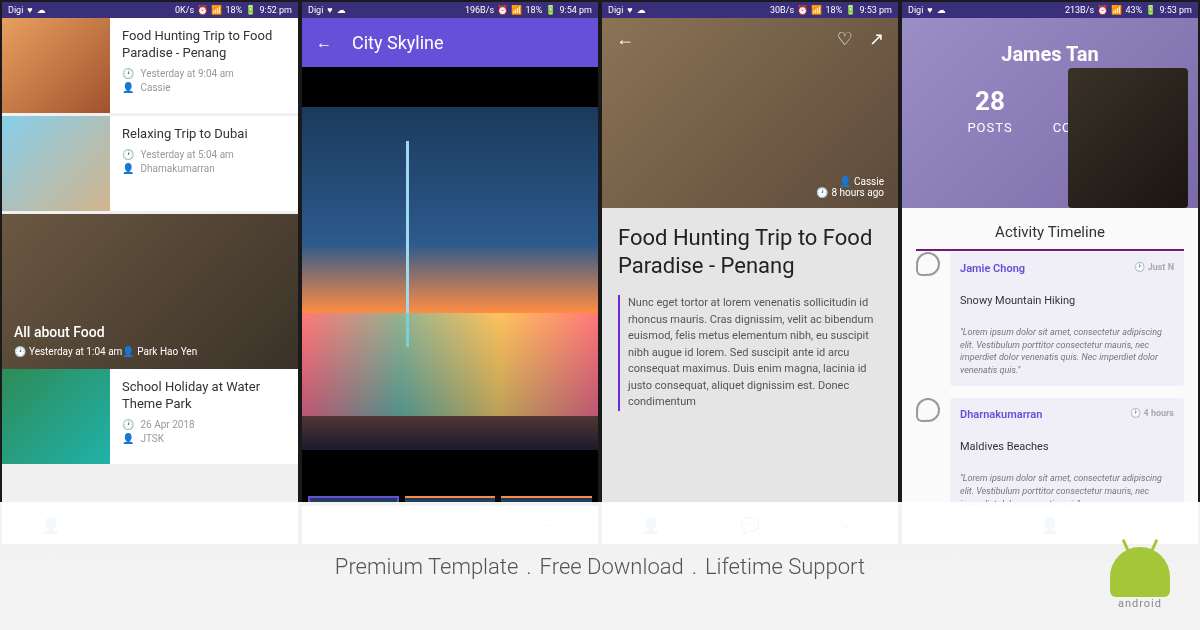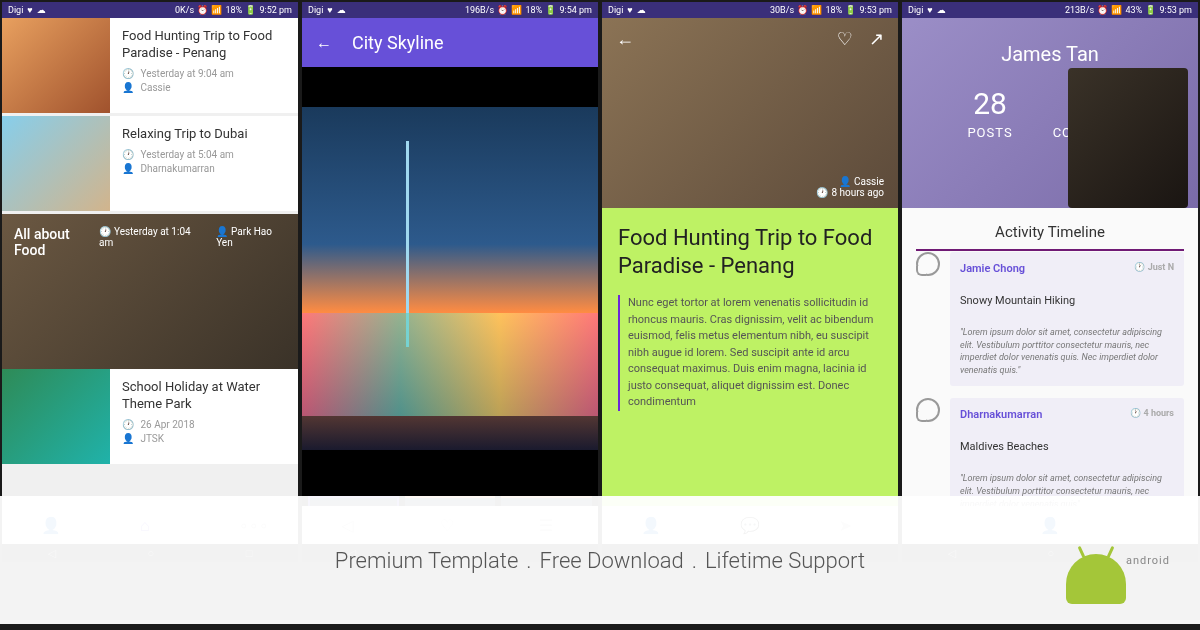--- a/index.html
+++ b/index.html
@@ -1,35 +1,35 @@
 <!DOCTYPE html>
 <html><head>
 <meta charset="utf-8">
 <style>
 *{margin:0;padding:0;box-sizing:border-box;font-family:-apple-system,Roboto,sans-serif}
 body{width:1200px;height:630px;background:#1a1a1a;overflow:hidden;position:relative}
 .screens{display:flex;gap:4px;padding:2px}
-.screen{width:297px;height:560px;background:#bef264;position:relative;overflow:hidden;display:flex;flex-direction:column}
+.screen{width:297px;height:560px;background:#e5e5e5;position:relative;overflow:hidden;display:flex;flex-direction:column}
 .statusbar{background:#3a2f7a;color:#fff;font-size:9px;padding:3px 6px;display:flex;justify-content:space-between;align-items:center}
 .sb-left{display:flex;gap:4px}
 .sb-right{display:flex;gap:3px;align-items:flex-start}
 
 
 .s1-list{flex:1;overflow:hidden;background:#f0f0f0}
 .s1-card{background:#fff;display:flex;margin-bottom:3px;min-height:95px}
 .s1-thumb{width:108px;background:linear-gradient(135deg,#c9a876,#8b6f47);flex-shrink:0}
 .s1-thumb.food{background:linear-gradient(135deg,#e8a05f,#a0522d)}
 .s1-thumb.dubai{background:linear-gradient(135deg,#87ceeb,#d2b48c)}
 .s1-thumb.water{background:linear-gradient(135deg,#2e8b57,#20b2aa)}
 .s1-info{padding:10px 12px;flex:1}
 .s1-title{font-size:13px;color:#333;margin-bottom:6px;line-height:1.3}
 .s1-meta{font-size:10px;color:#999;display:flex;align-items:center;gap:6px;margin-bottom:3px}
-.s1-hero{height:155px;background:linear-gradient(135deg,#6b5842,#3a3228);position:relative;color:#fff;padding:12px;display:flex;flex-direction:row;justify-content:flex-end}
+.s1-hero{height:155px;background:linear-gradient(135deg,#6b5842,#3a3228);position:relative;color:#fff;padding:12px;display:flex;flex-direction:column;justify-content:flex-end}
 .s1-hero-title{font-size:14px;font-weight:500;margin-bottom:6px}
-.s1-hero-meta{display:flex;gap:16px;font-size:10px}
+.s1-hero-meta{display:flex;font-size:10px}
 
 
 .s2-header{background:#6750d8;color:#fff;padding:14px;display:flex;align-items:center;gap:20px}
 .s2-body{flex:1;background:#000;display:flex;flex-direction:column}
 .s2-main-img{flex:1;background:linear-gradient(180deg,#1a3a5c 0%,#2d5a8c 40%,#ff8c42 60%,#1a1a2e 100%);position:relative;margin:40px 0}
 .s2-tower{position:absolute;left:35%;top:10%;width:3px;height:60%;background:#a0d8ef}
 .s2-lights{position:absolute;bottom:10%;left:0;right:0;height:30%;background:linear-gradient(90deg,#ff6b9d,#4ecdc4,#ffe66d,#ff6b9d);opacity:0.6}
 .s2-thumbs{display:flex;gap:6px;padding:6px;background:#000}
 .s2-thumb{flex:1;height:60px;background:linear-gradient(180deg,#1a3a5c,#ff8c42);border:2px solid transparent}
 .s2-thumb.active{border-color:#6750d8}
@@ -38,24 +38,24 @@
 .s3-hero{height:190px;background:linear-gradient(135deg,#8b7355,#5c4a3a);position:relative;color:#fff}
 .s3-top{position:absolute;top:10px;left:0;right:0;padding:0 14px;display:flex;justify-content:space-between}
 .s3-icons{display:flex;gap:16px}
 .s3-author{position:absolute;bottom:10px;right:14px;font-size:10px;text-align:right}
 .s3-body{padding:16px;flex:1;overflow:hidden}
 .s3-title{font-size:22px;font-weight:400;color:#222;line-height:1.25;margin-bottom:16px}
 .s3-text{font-size:11px;color:#555;line-height:1.5;border-left:2px solid #6d28d9;padding-left:8px}
 
 
 .s4-hero{height:190px;background:linear-gradient(135deg,#9b8ec7,#7a6ba8);position:relative;color:#fff;padding:16px;display:flex;flex-direction:column;align-items:center}
-.s4-name{font-size:20px;font-weight:400;margin-top:8px}
+.s4-name{font-size:20px;font-weight:700;margin-top:8px}
 .s4-stats{display:flex;gap:40px;margin-top:20px}
 .s4-stat{text-align:center}
-.s4-num{font-size:30px;font-weight:400}
+.s4-num{font-size:26px;font-weight:700}
 .s4-label{font-size:13px;letter-spacing:1px;margin-top:4px}
 .s4-avatar{position:absolute;right:10px;top:50px;width:120px;height:140px;background:linear-gradient(135deg,#3a3228,#1a1512);border-radius:4px}
 .s4-timeline{padding:14px;flex:1;background:#fafafa;overflow:hidden}
 .s4-th{font-size:15px;color:#333;text-align:center;padding-bottom:8px;border-bottom:2px solid #701a75;margin-bottom:1px;display:inline-block;width:100%}
 .s4-item{display:flex;gap:10px;margin-bottom:12px}
 .s4-bubble{width:24px;height:24px;border:2px solid #999;border-radius:50%;flex-shrink:0;position:relative}
 .s4-bubble::after{content:'';position:absolute;bottom:-2px;left:-2px;width:8px;height:8px;border-bottom:2px solid #999;border-left:2px solid #999;border-radius:0 0 0 6px;background:#fafafa}
 .s4-card{flex:1;background:#f0eef7;padding:10px;border-radius:3px}
 .s4-user{color:#6750d8;font-size:11px;font-weight:600;display:flex;justify-content:space-between}
 .s4-time{color:#aaa;font-size:9px;font-weight:700}
@@ -63,23 +63,23 @@
 .s4-quote{font-size:9px;color:#777;font-style:italic;line-height:1.4}
 
 
 .nav{position:absolute;bottom:18px;left:0;right:0;height:38px;background:#fff;display:flex;justify-content:space-around;align-items:center;border-top:1px solid #eee}
 .nav-i{width:20px;height:20px;color:#bbb}
 .nav-i.active{color:#6750d8}
 .sysbar{position:absolute;bottom:0;left:0;right:0;height:18px;background:#000;display:flex;justify-content:space-around;align-items:center}
 .sysbar span{color:#888;font-size:11px}
 
 
-.footer{position:absolute;bottom:6px;left:0;right:0;height:128px;background:rgba(255,255,255,0.95);display:flex;align-items:center;justify-content:center;gap:8px}
+.footer{position:absolute;bottom:0;left:0;right:0;height:128px;background:rgba(255,255,255,0.95);display:flex;align-items:center;justify-content:center;gap:8px}
 .footer-text{font-size:22px;color:#555;font-weight:300}
-.android{position:absolute;right:30px;bottom:20px;display:flex;flex-direction:row;}
+.android{position:absolute;right:30px;bottom:20px;display:flex;flex-direction:column;align-items:center;}
 .android-logo{width:60px;height:50px;background:#a4c639;border-radius:30px 30px 6px 6px;position:relative}
 .android-logo::before,.android-logo::after{content:'';position:absolute;top:-8px;width:3px;height:12px;background:#a4c639;border-radius:2px}
 .android-logo::before{left:14px;transform:rotate(-25deg)}
 .android-logo::after{right:14px;transform:rotate(25deg)}
 .android-text{font-size:11px;color:#888;letter-spacing:1px}
 </style>
 </head>
 <body>
 
 <div class="screens">

